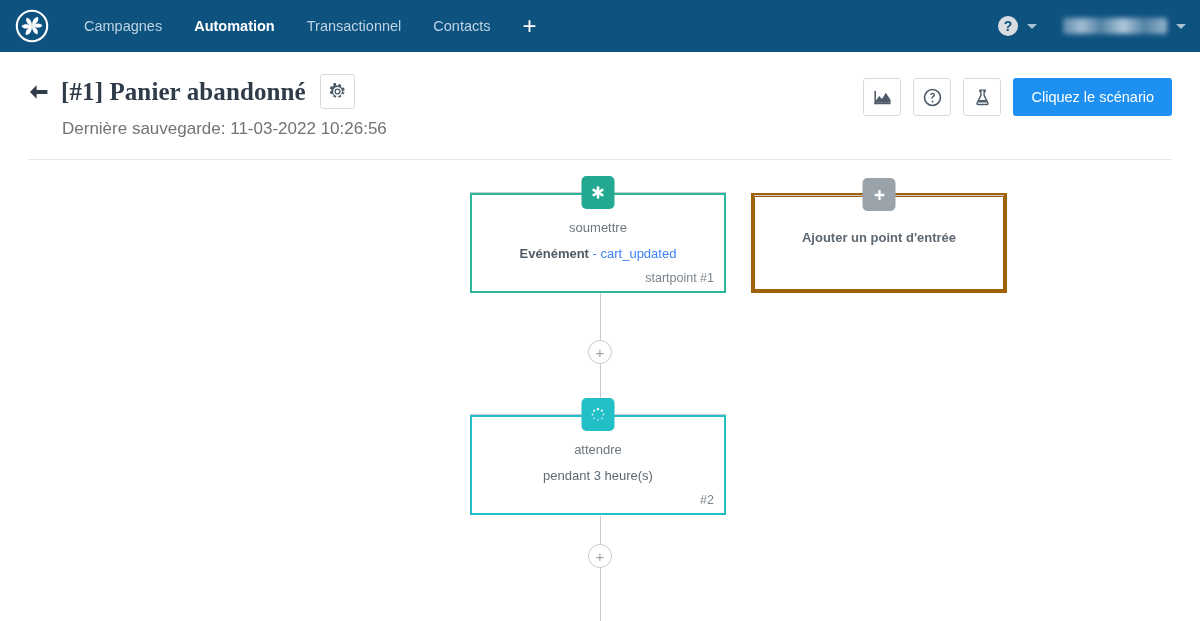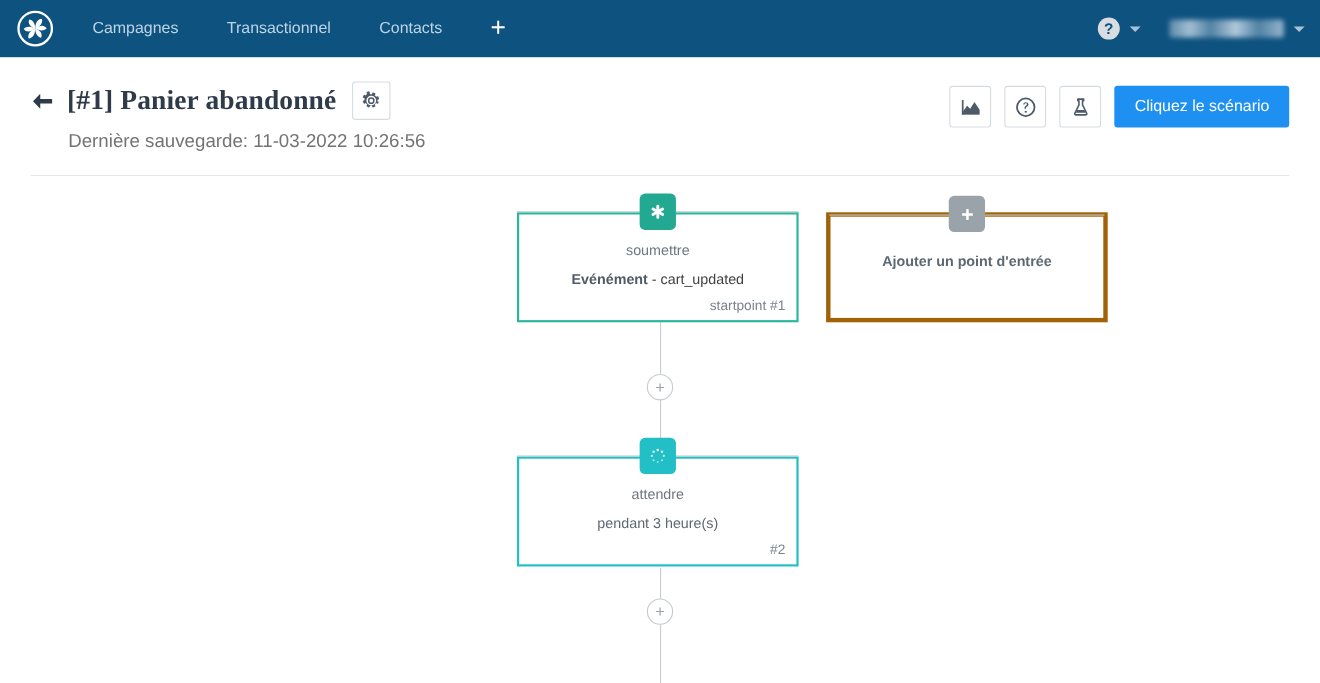--- a/index.html
+++ b/index.html
@@ -20,21 +20,21 @@
     align-items:center;
     padding:0 16px 0 14px;
     position:relative;
   }
   .logo-wrap {
     width:36px; height:36px;
     display:flex; align-items:center; justify-content:center;
     margin-right:18px;
     flex:0 0 auto;
   }
-  .nav-links { display:flex; align-items:center; gap:12px;text-align:center; }
+  .nav-links { display:flex; align-items:center; gap:0px;text-align:center; }
   .nav-link {
     color:#bdd4e3;
     font-size:14.5px;
     padding:0 16px;
     line-height:52px;
     cursor:pointer;
     white-space:nowrap;
   }
   .nav-link.active { color:#ffffff; font-weight:bold; }
   .nav-plus {
@@ -175,21 +175,21 @@
     padding:26px 14px 0 14px;
     text-align:center;
     position:relative;
   }
   .node-line1 { font-size:13px; color:#6d7780; line-height:1.1; }
   .node-line2 {
     font-size:13px; color:#4f5a64;
     font-weight:bold;
     margin-top:12px; line-height:1.1;
   }
-  .node-line2 .plain { font-weight:normal; color:#404040; }
+  .node-line2 .plain { font-weight:normal; color:#3b82f6; }
   .node-tag {
     position:absolute;
     right:10px; bottom:6px;
     font-size:12.5px;
     color:#7a848d;
   }
   .ghost .node-body { padding-top:34px; }
   .ghost-title { font-size:13px; font-weight:bold; color:#5d6872; line-height:1.1; }
   .ghost-sub { font-size:13px; color:#6d7780; margin-top:12px; line-height:1.1; }
 
@@ -234,20 +234,21 @@
         <path d="M17 17 C21.7 18.5 23.9 21.9 22.4 25.3 C19.4 25.2 17.0 21.6 17 17 Z"></path>
         <path d="M17 17 C17 22.4 14.7 25.8 11.0 26.0 C9.8 23.0 12.0 18.9 17 17 Z"></path>
         <path d="M17 17 C12.8 20.4 8.7 20.4 6.6 17.3 C8.4 14.8 12.9 14.7 17 17 Z"></path>
         <path d="M17 17 C12.3 15.5 10.1 12.1 11.6 8.7 C14.6 8.8 17.0 12.4 17 17 Z"></path>
       </g>
     </svg>
   </div>
 
   <div class="nav-links">
     <div class="nav-link">Campagnes</div>
+    <div class="nav-link active">Automation</div>
     <div class="nav-link">Transactionnel</div>
     <div class="nav-link">Contacts</div>
     <div class="nav-plus">+</div>
   </div>
 
   <div class="nav-right">
     <div class="help-circle">?</div>
     <div class="caret"></div>
     <div class="user-blur"></div>
     <div class="caret"></div>

